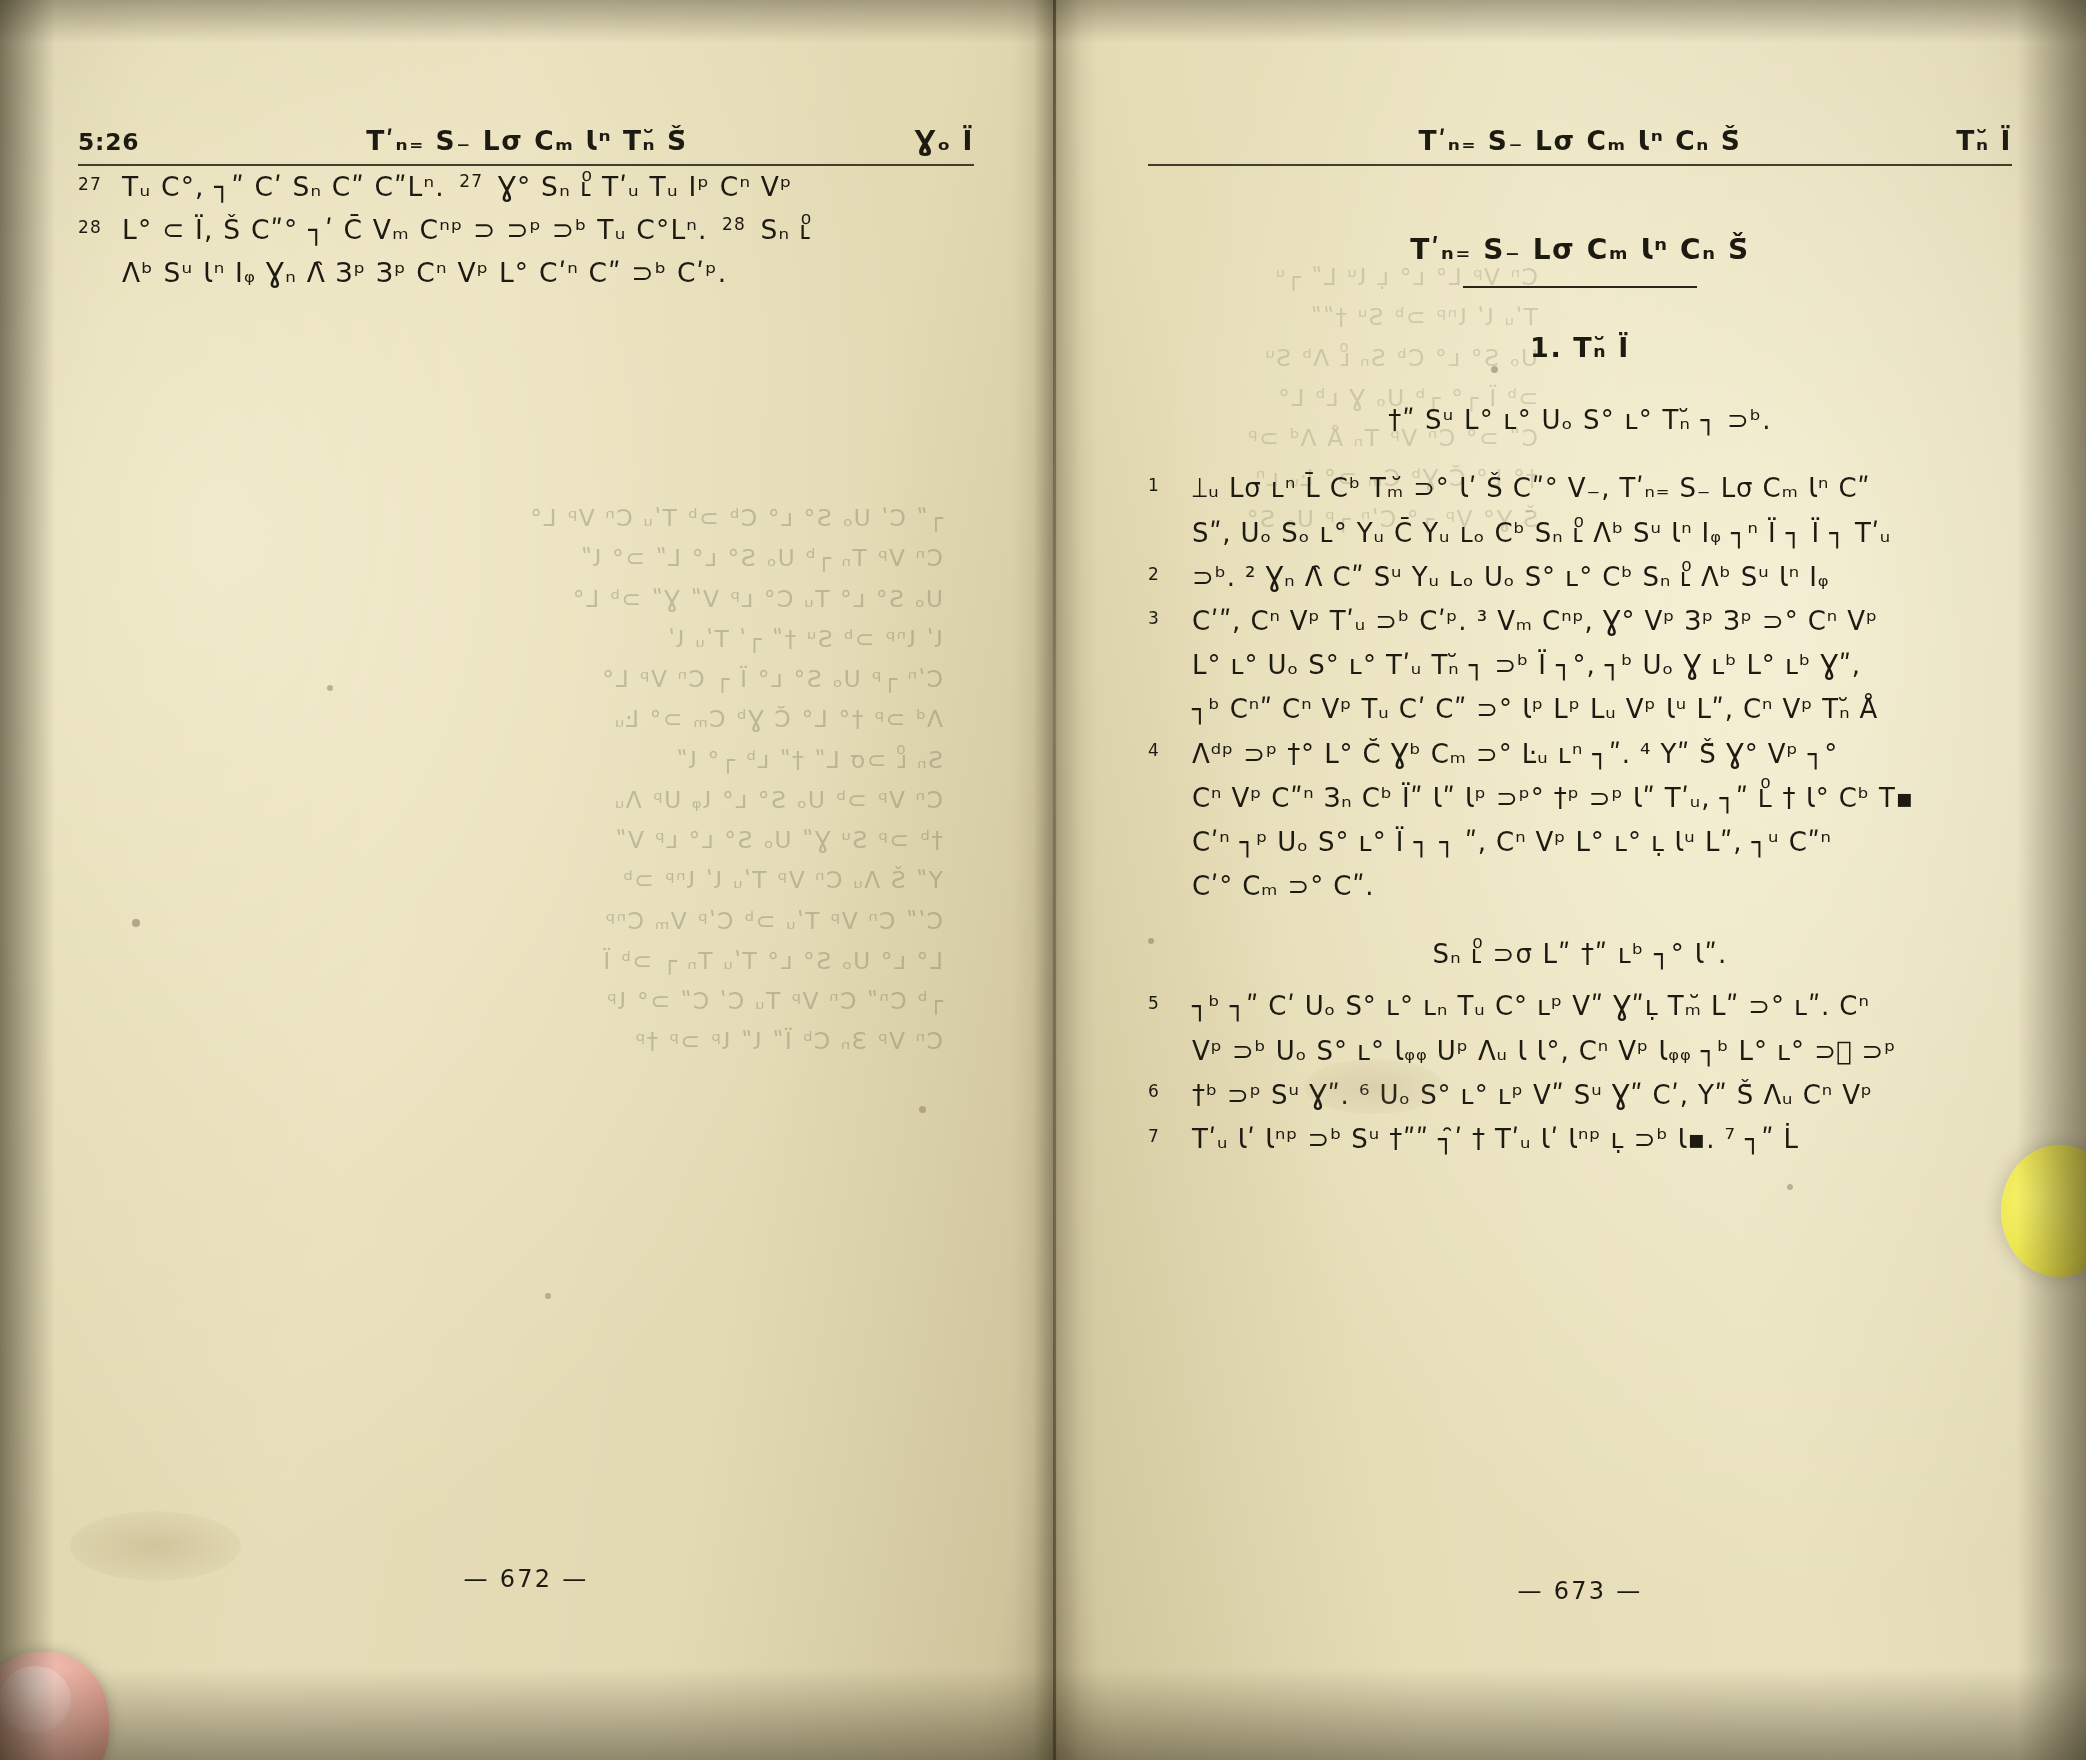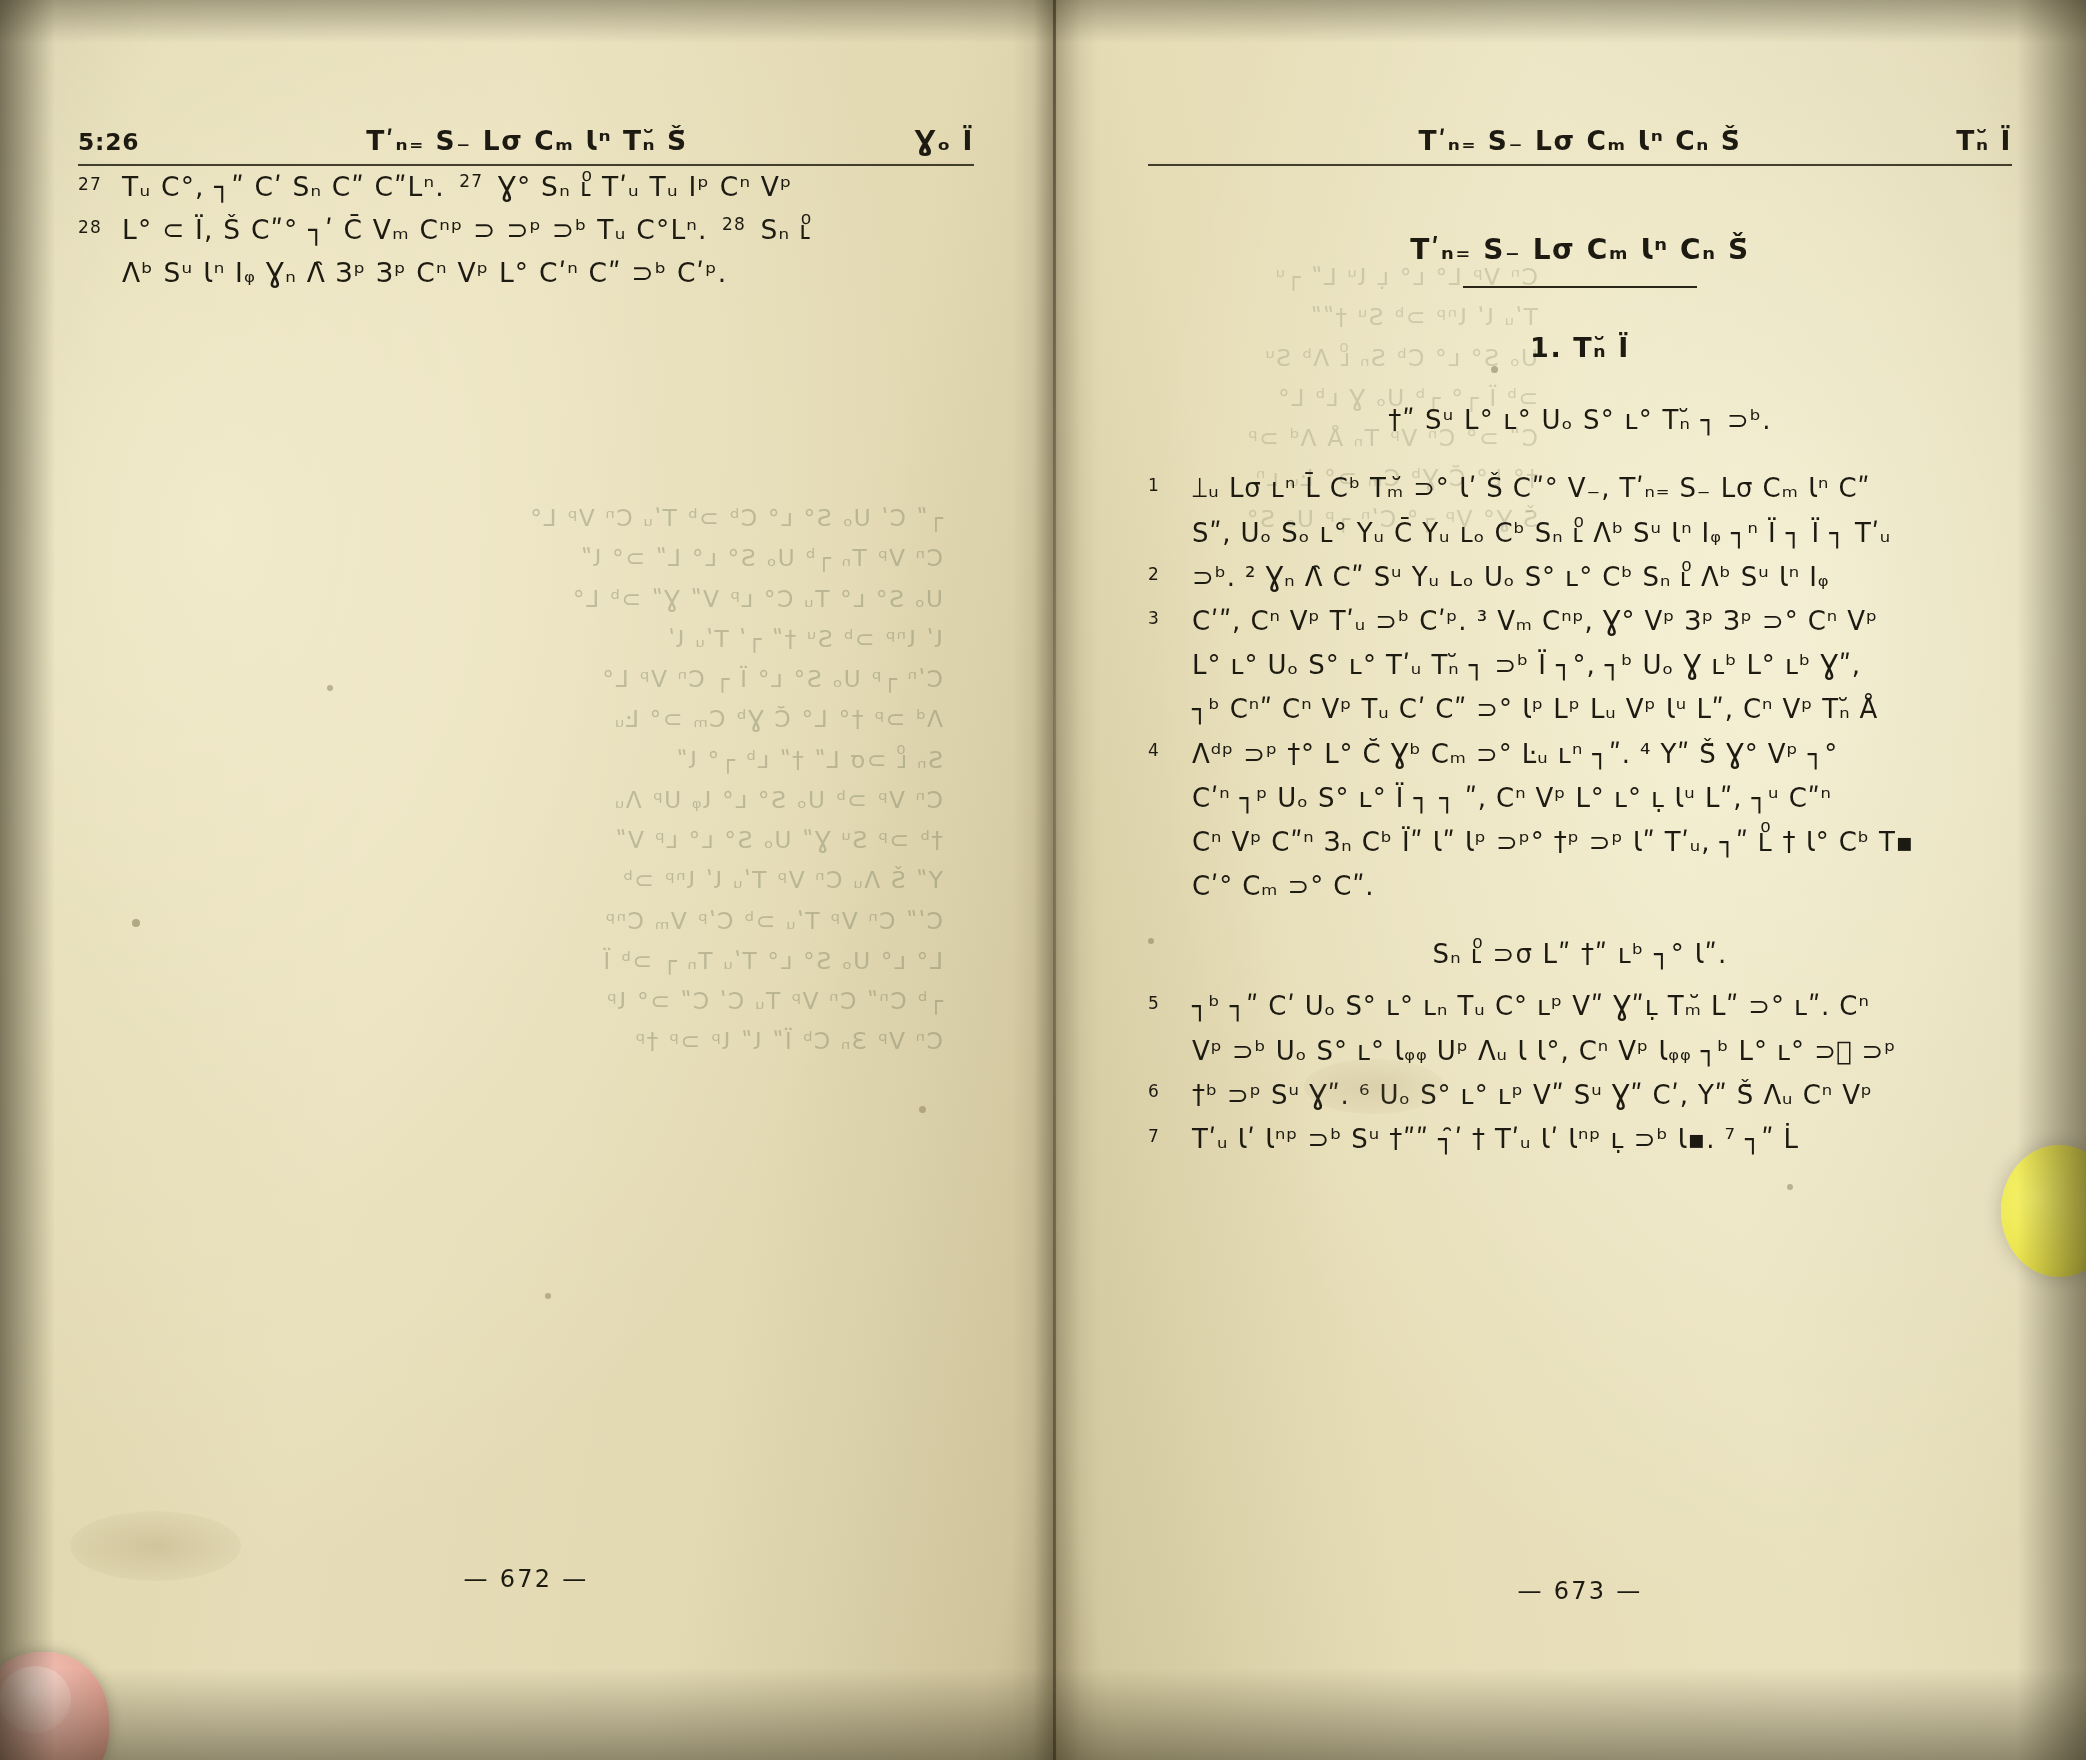--- a/index.html
+++ b/index.html
@@ -369,22 +369,22 @@
             <div>Cʹʺ,  Cⁿ Vᵖ Tʹᵤ ⊃ᵇ Cʹᵖ.     ³ Vₘ Cⁿᵖ,  Ɣ° Vᵖ Зᵖ Зᵖ ⊃° Cⁿ Vᵖ</div>
             <div>L° ʟ° Uₒ S° ʟ° Tʹᵤ Tₙ̆ ┐ ⊃ᵇ Ï ┐°,   ┐ᵇ Uₒ Ɣ̣ ʟᵇ L° ʟᵇ Ɣʺ,</div>
             <div>┐ᵇ Cⁿʺ Cⁿ Vᵖ Tᵤ Cʹ Cʺ ⊃° Ɩᵖ Lᵖ Lᵤ Vᵖ Ɩᵘ Lʺ,  Cⁿ Vᵖ Tₙ̆ Å</div>
           </div>
         </div>
 
         <div class="vline">
           <div class="vnum">4</div>
           <div class="vtext">
             <div>Λᵈᵖ ⊃ᵖ †° L° C̆ Ɣᵇ Cₘ ⊃° Ŀᵤ ʟⁿ ┐ʺ.    ⁴ Yʺ Š̆ Ɣ° Vᵖ ┐°</div>
+            <div>Cⁿ Vᵖ Cʺⁿ Зₙ Cᵇ Ïʺ Ɩʺ Ɩᵖ ⊃ᵖ° †ᵖ ⊃ᵖ Ɩʺ Tʹᵤ,  ┐ʺ Lͦ † Ɩ° Cᵇ T▪</div>
             <div>Cʹⁿ ┐ᵖ Uₒ S° ʟ° Ï ┐ ┐ ʺ,   Cⁿ Vᵖ L° ʟ° ʟ̣ Ɩᵘ Lʺ,   ┐ᵘ Cʺⁿ</div>
-            <div>Cⁿ Vᵖ Cʺⁿ Зₙ Cᵇ Ïʺ Ɩʺ Ɩᵖ ⊃ᵖ° †ᵖ ⊃ᵖ Ɩʺ Tʹᵤ,  ┐ʺ Lͦ † Ɩ° Cᵇ T▪</div>
             <div>Cʹ° Cₘ ⊃° Cʺ.</div>
           </div>
         </div>
       </div>
 
       <div class="subhead">Sₙ ʟͦ ⊃σ Lʺ †ʺ ʟᵇ ┐° Ɩʺ.</div>
 
       <div class="body-block" style="margin-top:14px;">
         <div class="vline">
           <div class="vnum">5</div>

